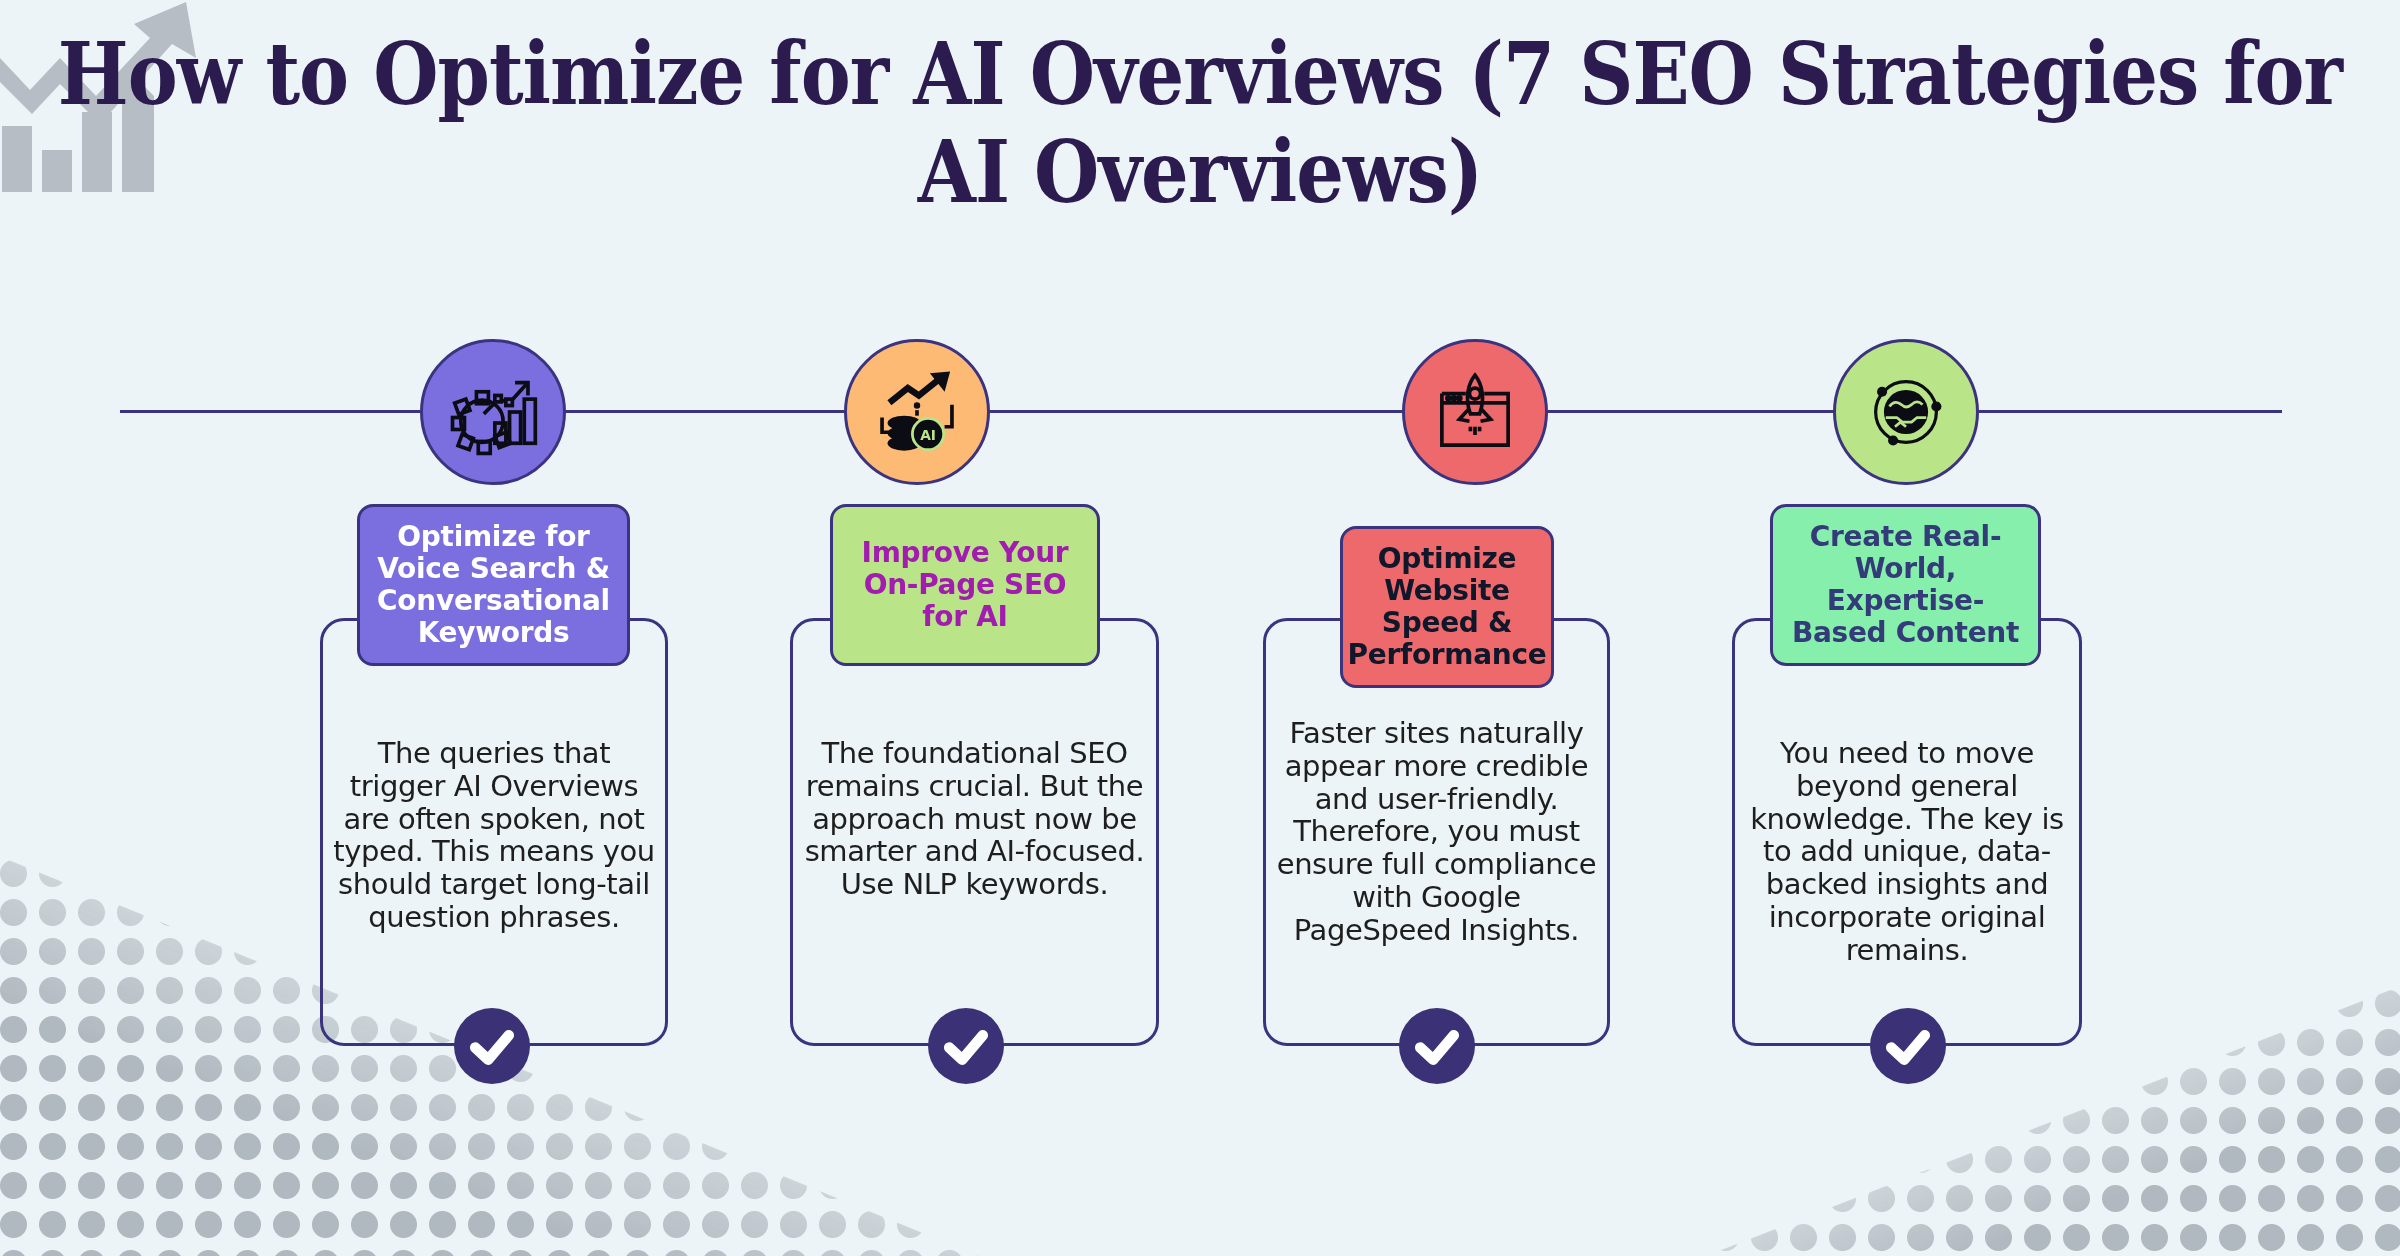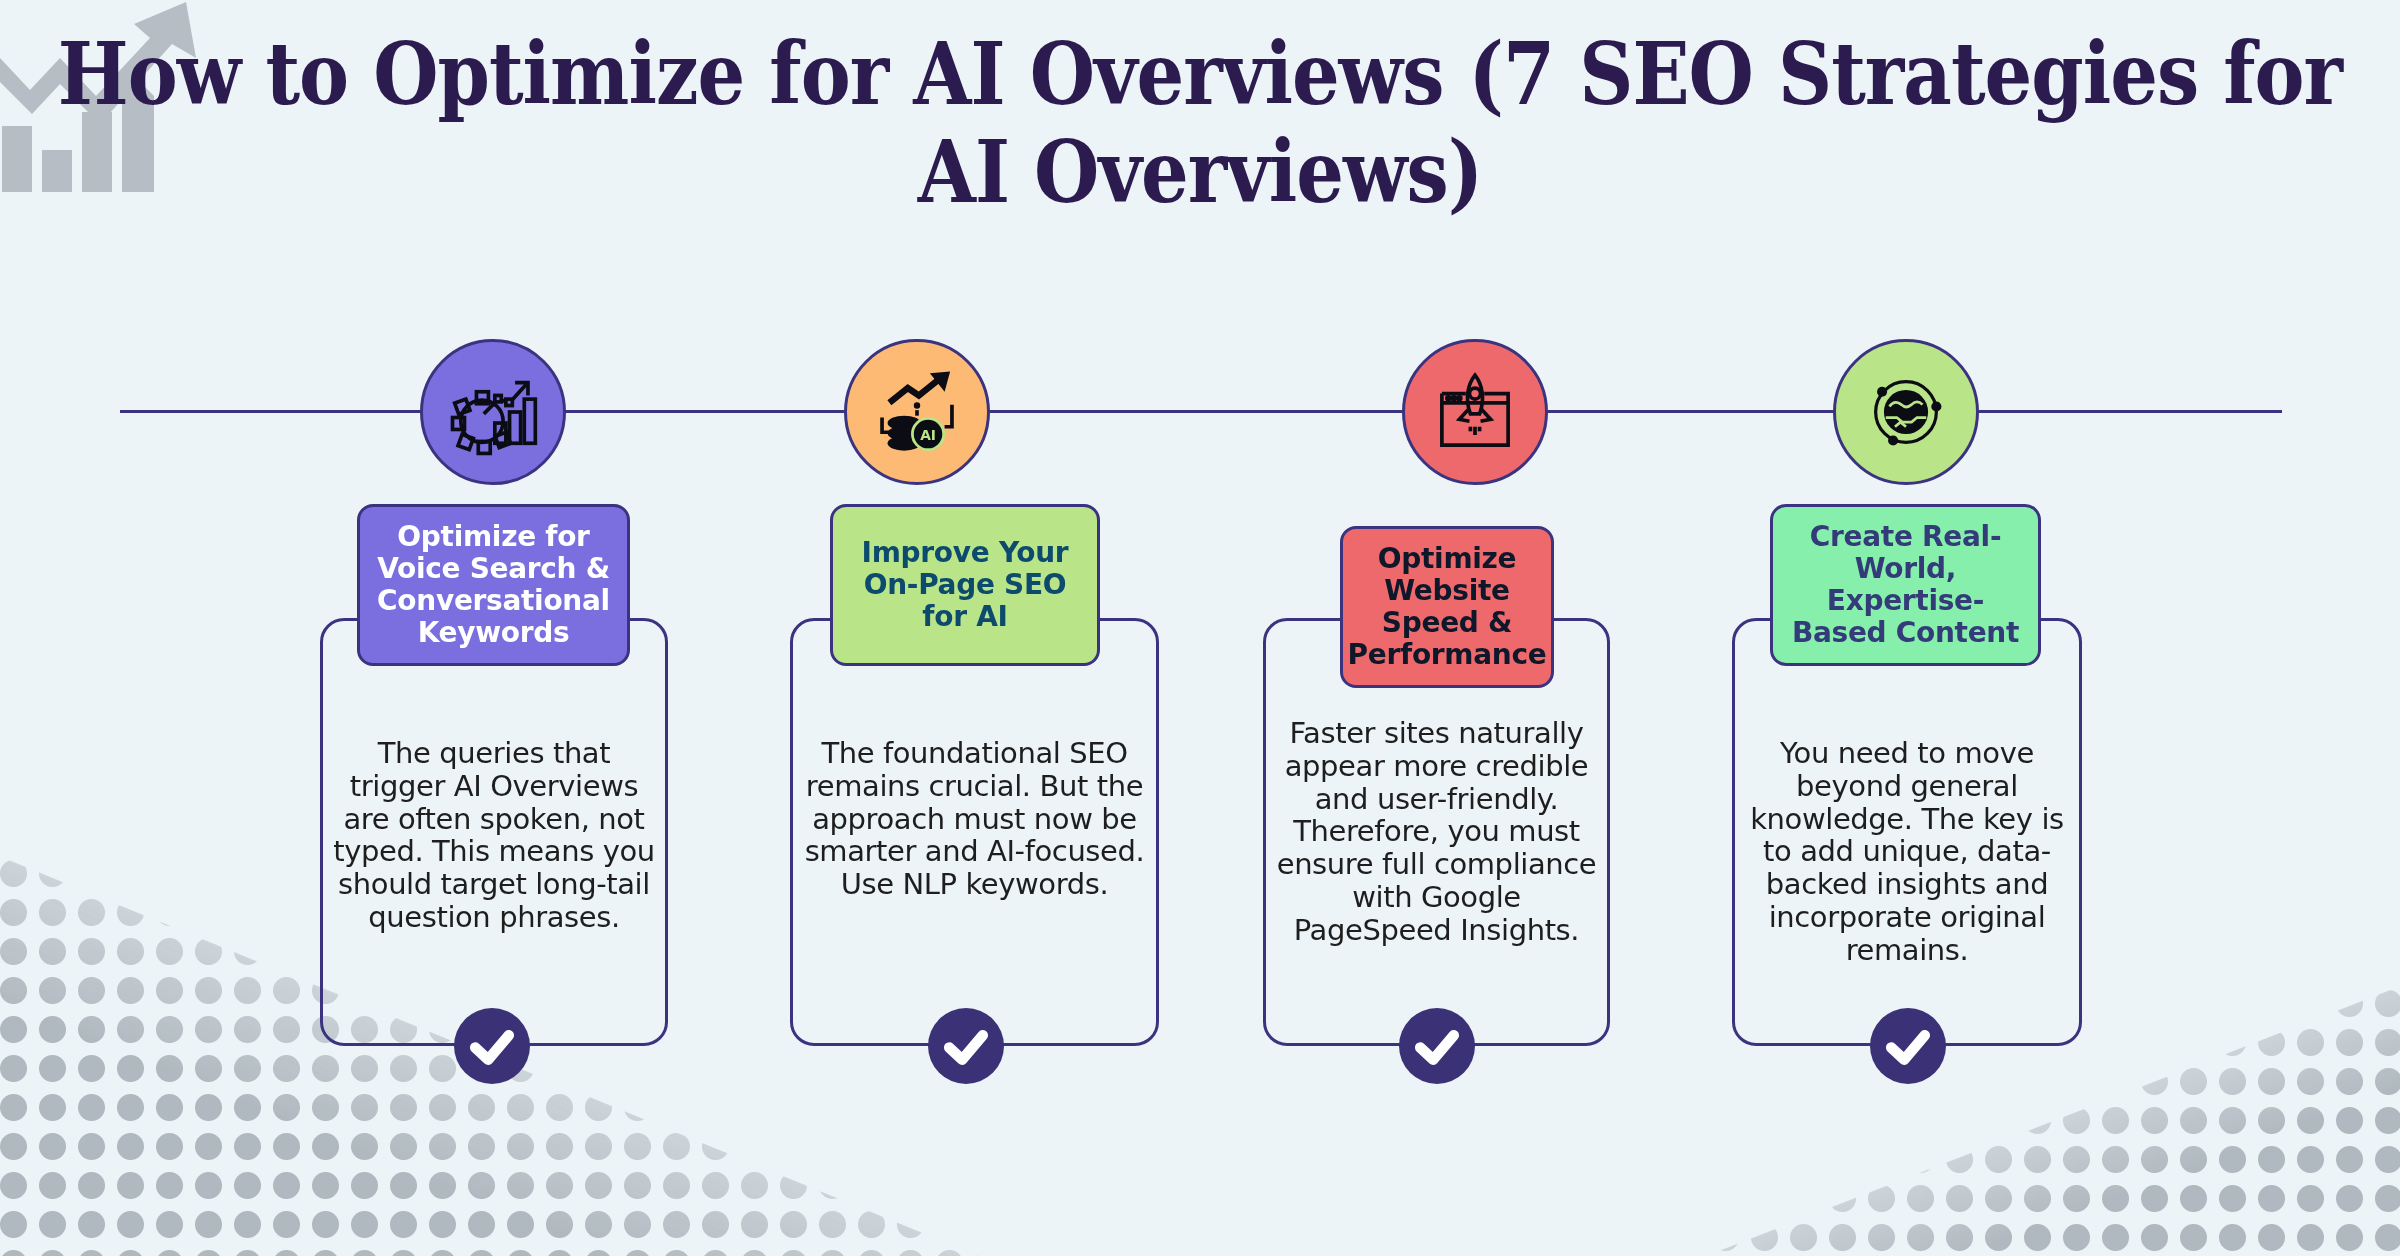--- a/index.html
+++ b/index.html
@@ -25,21 +25,21 @@
   .step2 .node{left:844px;background:#fdba74;justify-content:center;}
   .step3 .node{left:1402px;background:#ee696b;}
   .step4 .node{left:1833px;background:#b9e488;}
 
   
   .pill{position:absolute;top:504px;height:162px;box-sizing:border-box;z-index:3;
         border:3px solid #3b3380;border-radius:16px;
         display:flex;align-items:center;justify-content:center;text-align:center;
         font-weight:bold;font-size:28px;line-height:1.15;padding:0 12px;letter-spacing:-0.3px;}
   .step1 .pill{left:357px;width:273px;background:#7b6fe0;color:#ffffff;}
-  .step2 .pill{left:830px;width:270px;background:#b9e488;color:#0c4a6e;}
+  .step2 .pill{left:830px;width:270px;background:#b9e488;color:#a21caf;}
   .step3 .pill{left:1340px;width:214px;background:#ee696b;color:#0f172a;margin-top:22px;}
   .step4 .pill{left:1770px;width:271px;background:#86efac;color:#333b78;}
 
   
   .card{position:absolute;top:618px;height:428px;box-sizing:border-box;z-index:2;
         border:3px solid #3b3380;border-radius:24px;background:transparent;}
   .step1 .card{left:320px;width:348px;}
   .step2 .card{left:790px;width:369px;}
   .step3 .card{left:1263px;width:347px;}
   .step4 .card{left:1732px;width:350px;}

